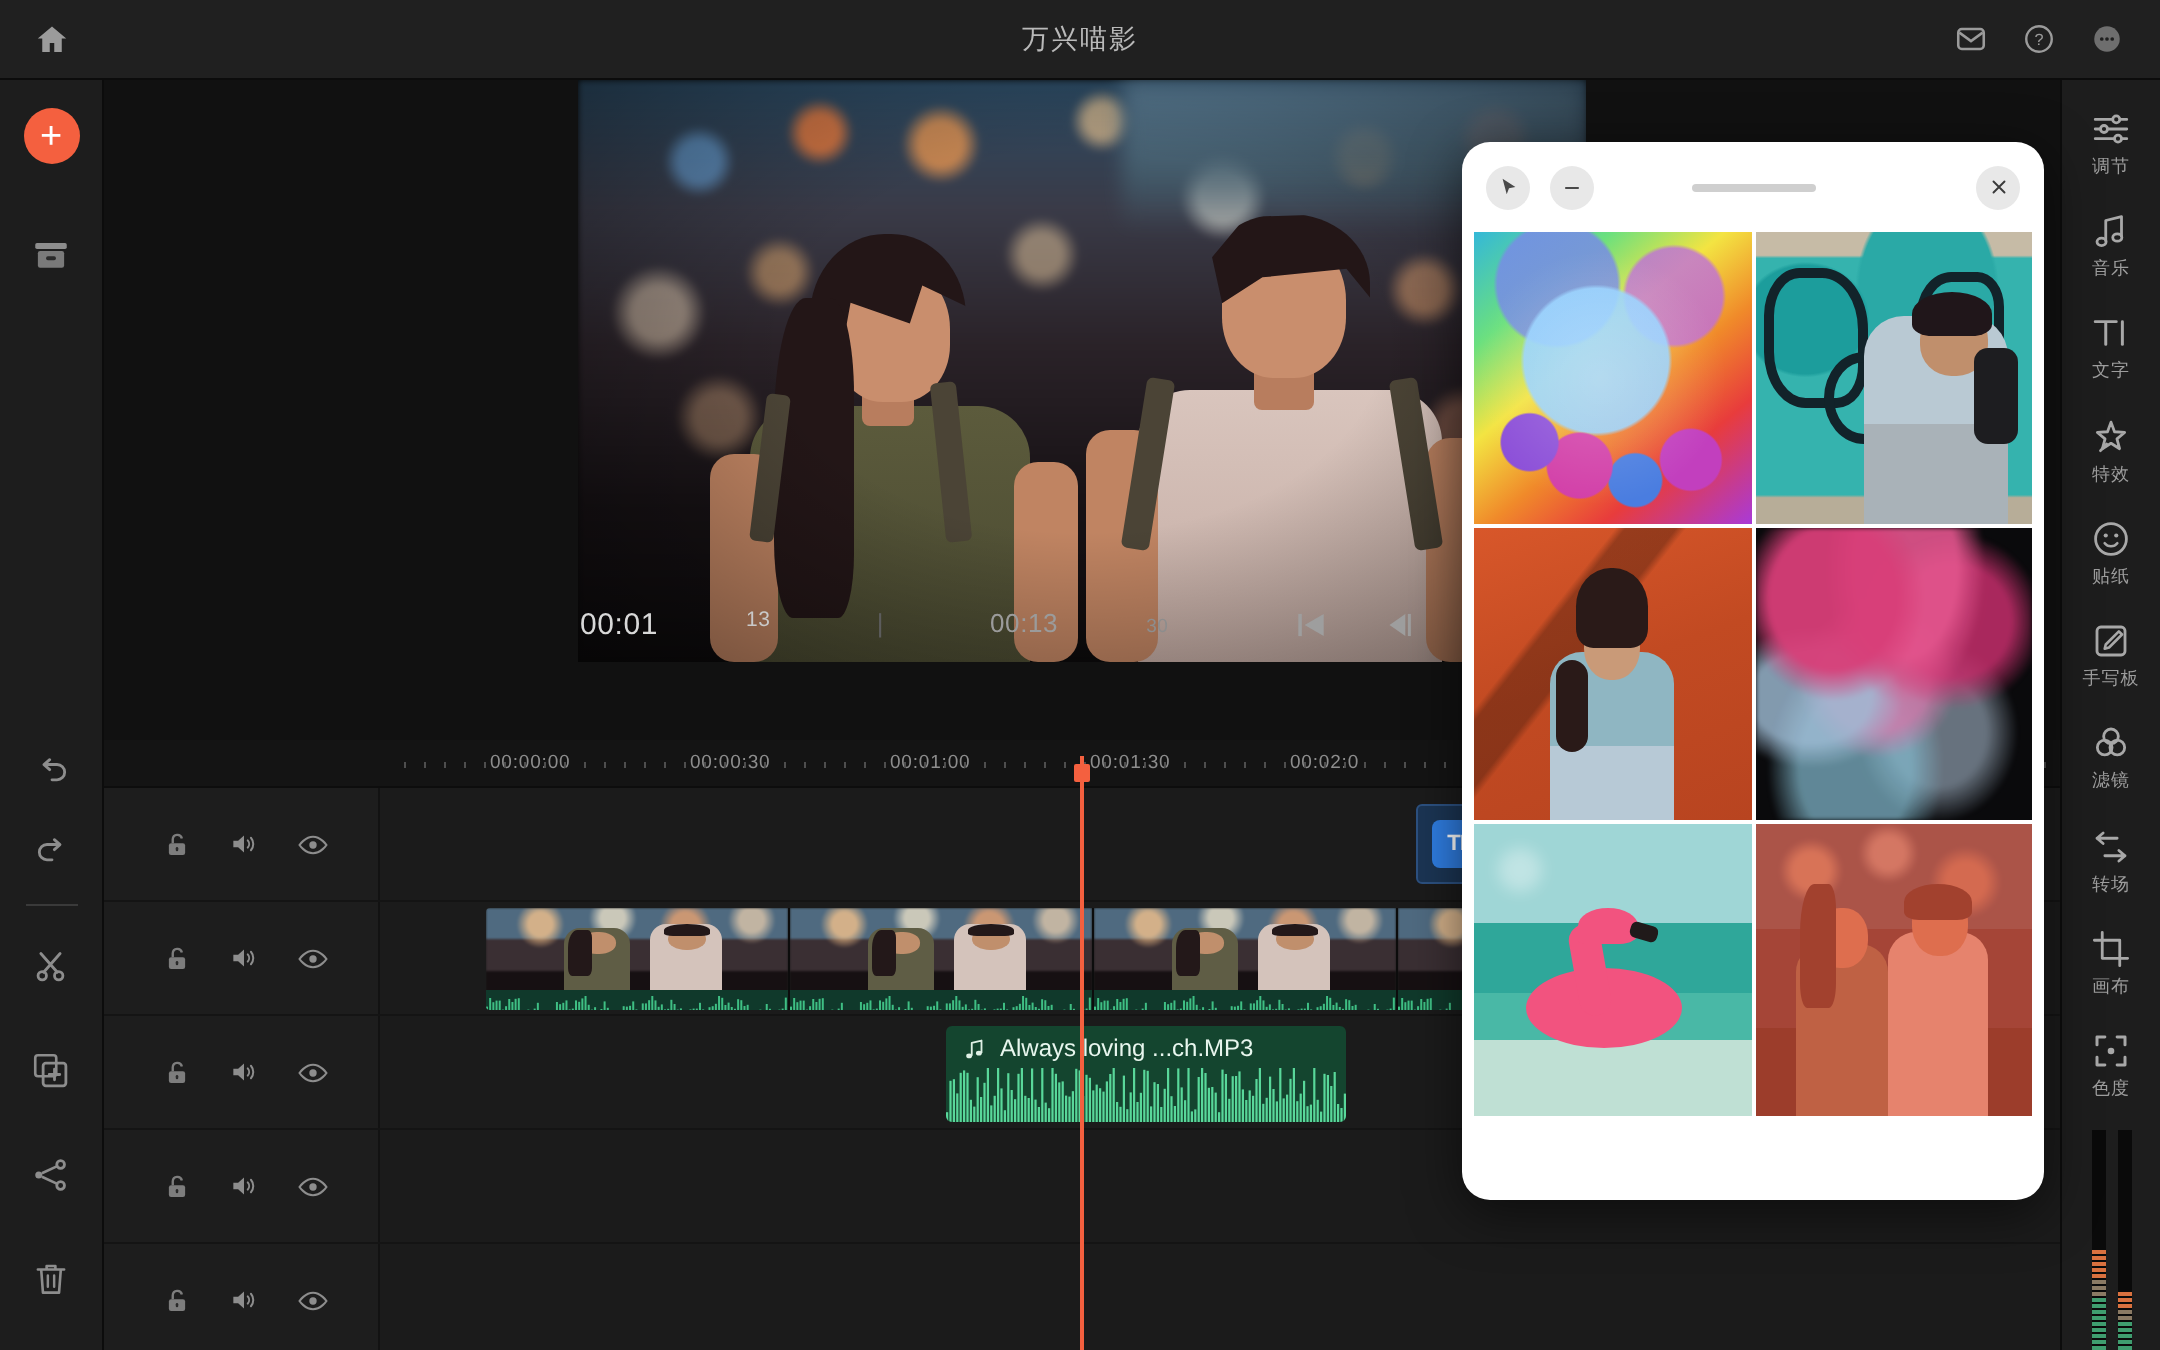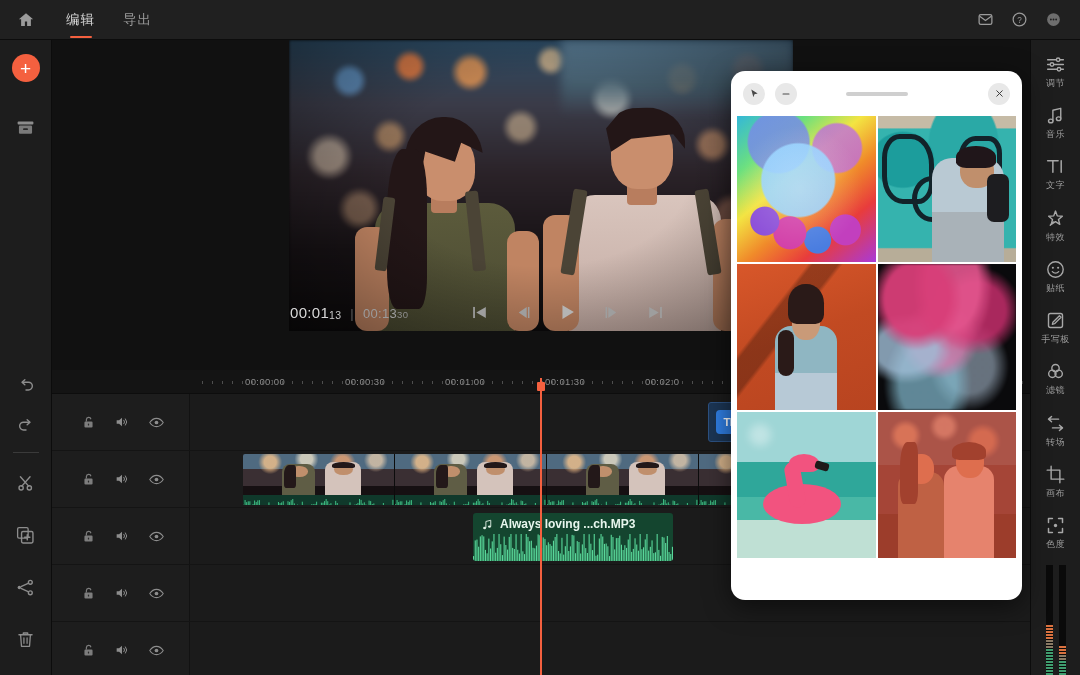--- a/index.html
+++ b/index.html
@@ -97,21 +97,21 @@
   .vignette {
     position: absolute; inset: 0; pointer-events: none;
     background: radial-gradient(ellipse at 50% 45%, rgba(0,0,0,0) 42%, rgba(0,0,0,.45) 100%);
   }
 
   
   .playbar {
     position: absolute; top: 291px; left: 52px; width: 978px; height: 42px;
     display: flex; align-items: center; z-index: 12;
   }
-  .timecode { margin-left: 238px; color: #d8d8d8; font-size: 15px; letter-spacing: .3px; display: flex; align-items: flex-end; }
+  .timecode { margin-left: 238px; color: #d8d8d8; font-size: 15px; letter-spacing: .3px; display: flex; align-items: flex-start; gap: 44px; }
   .tc-frac { font-size: 10.5px; color: #c9c9c9; }
   .tc-sep { color: #5c5c5c; margin: 0 9px; font-size: 13px; }
   .tc-total { color: #9b9b9b; font-size: 13px; }
   .tc-total .tc-frac { color: #8d8d8d; font-size: 9.5px; }
   .transport { display: flex; align-items: center; gap: 22px; margin-left: 60px; }
   .tbtn { width: 22px; height: 22px; display: flex; align-items: center; justify-content: center; }
 
   
   .timeline {
     position: absolute; top: 370px; left: 52px; width: 978px; height: 305px;
@@ -216,28 +216,21 @@
 <body>
 
 <div id="app">
 
   <div class="topbar">
     <div class="home-btn">
       <svg width="18" height="18" viewBox="0 0 24 24">
           <path d="M12 3 2.5 11h3v9h5v-6h3v6h5v-9h3z" fill="#9b9b9b"></path>
         </svg>
     </div>
-    <div class="tabs">
-      <div class="tab active">
-          <span>编辑</span>
-        </div>
-      <div class="tab">
-          <span>导出</span>
-        </div>
-    </div>
+    <div class="app-title">万兴喵影</div>
     <div class="top-right">
       <div class="top-icon">
         <svg width="17" height="17" viewBox="0 0 24 24">
             <rect x="3" y="5" width="18" height="14" rx="2.5" fill="none" stroke="#9b9b9b" stroke-width="1.8"></rect>
             <path d="M3.8 7.5 12 13.5l8.2-6" fill="none" stroke="#9b9b9b" stroke-width="1.8"></path>
           </svg>
       </div>
       <div class="top-icon">
         <svg width="17" height="17" viewBox="0 0 24 24">
             <circle cx="12" cy="12" r="9" fill="none" stroke="#9b9b9b" stroke-width="1.7"></circle>
@@ -1085,21 +1078,21 @@
               </svg>
           </div>
           <div class="th-icon">
             <svg width="17" height="17" viewBox="0 0 24 24">
                 <path d="M2.5 12S6.4 6.2 12 6.2 21.5 12 21.5 12 17.6 17.8 12 17.8 2.5 12 2.5 12z" fill="none" stroke="#8d8d8d" stroke-width="1.5"></path>
                 <circle cx="12" cy="12" r="2.6" fill="#8d8d8d"></circle>
               </svg>
           </div>
         </div>
         <div class="track-body">
-          <div class="clip-audio" style="left:283px;width:200px;font-weight:bold;">
+          <div class="clip-audio" style="left:283px;width:200px;">
             <div class="ca-head">
               <svg width="13" height="13" viewBox="0 0 24 24">
                   <path d="M9 18.2V6.4l9-2.2v11.4" fill="none" stroke="#dff0e5" stroke-width="1.7" stroke-linejoin="round"></path>
                   <ellipse cx="6.6" cy="18.4" rx="2.7" ry="2.2" fill="#dff0e5"></ellipse>
                   <ellipse cx="15.6" cy="15.9" rx="2.7" ry="2.2" fill="#dff0e5"></ellipse>
                 </svg>
               <span class="lbl">Always loving ...ch.MP3</span>
             </div>
             <div class="ca-wave" id="audio-wave"><svg width="200" height="27" viewBox="0 0 200 27" preserveAspectRatio="none">
                   <rect x="0.0" y="22.1" width="1.1" height="4.9" fill="#59d79a"></rect>

